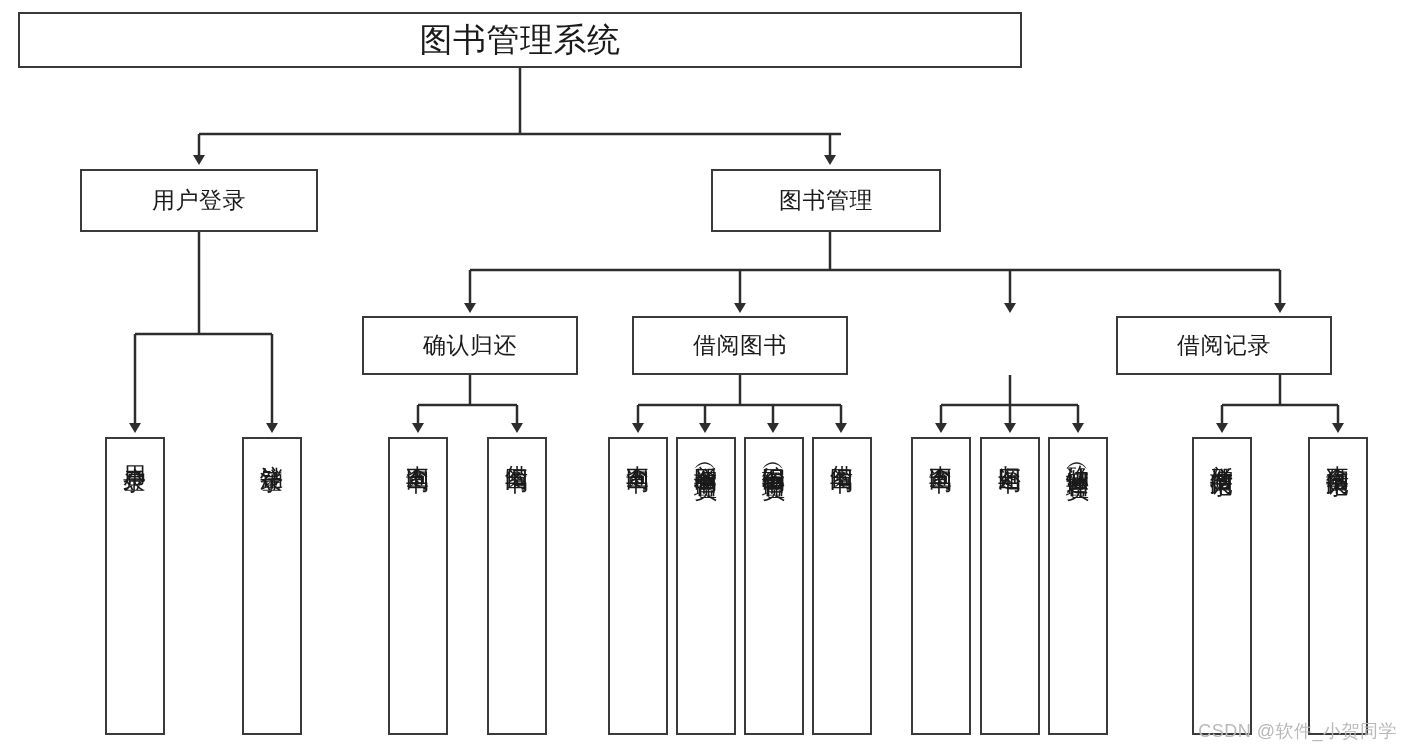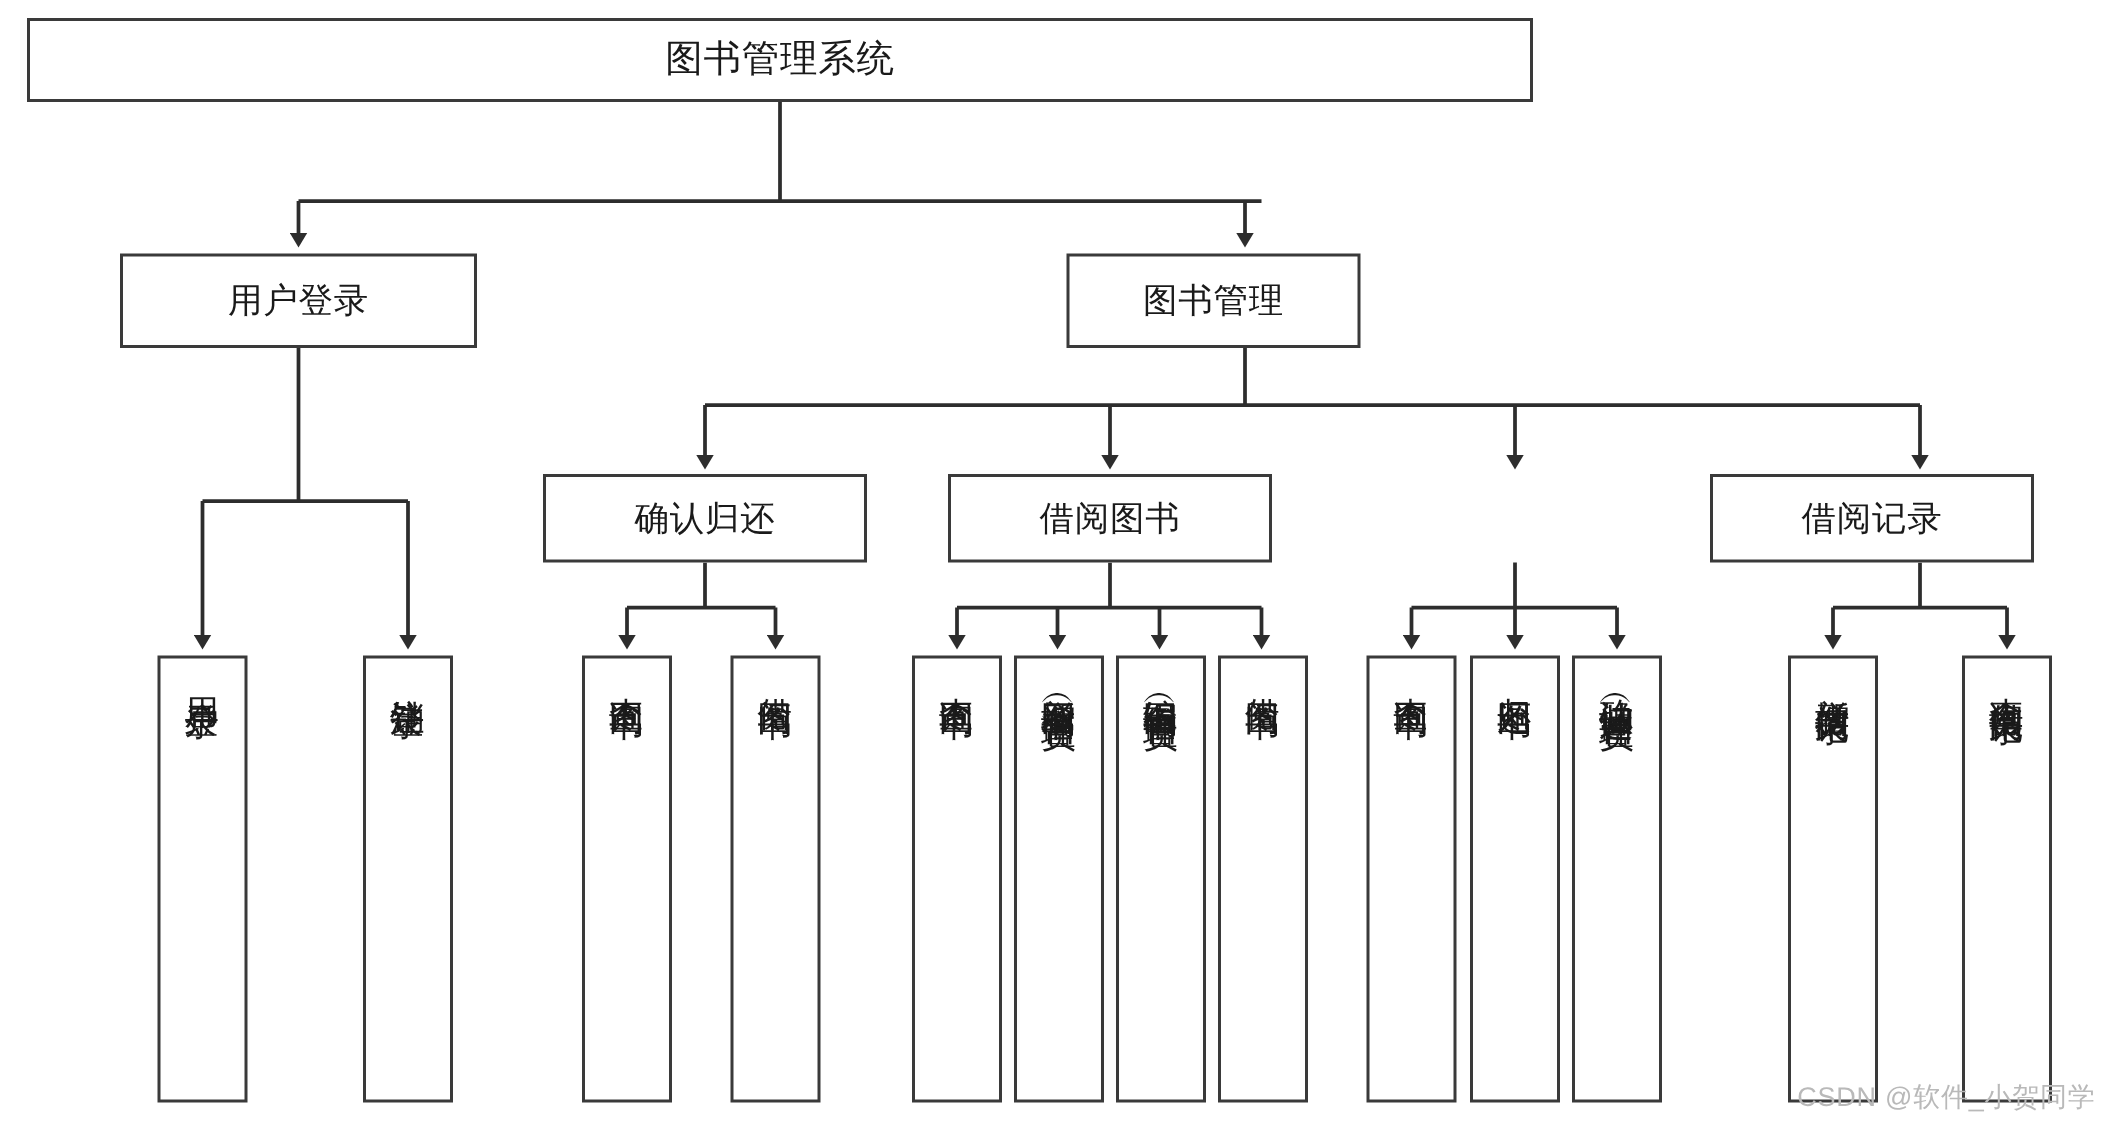--- a/index.html
+++ b/index.html
@@ -52,21 +52,21 @@
   }
   .node.vert .label {
     writing-mode: vertical-rl;
     text-orientation: upright;
     font-size: 23px;
     line-height: 1.05;
     letter-spacing: 2px;
     white-space: nowrap;
   }
   .node.root .label {
-    font-size: 25px;
+    font-size: 33px;
   }
   .watermark {
     position: absolute;
     right: 8px;
     bottom: 4px;
     font-size: 18px;
     color: #b9b9b9;
     white-space: nowrap;
     letter-spacing: 0.5px;
     margin-top: 36px;
@@ -127,31 +127,31 @@
     </g>
   </svg>
 
   <div class="node horiz root" style="left:18px; top:12px; width:1004px; height:56px;">
     <span class="label">图书管理系统</span>
   </div>
 
   <div class="node horiz" style="left:80px; top:169px; width:238px; height:63px;">
     <span class="label">用户登录</span>
   </div>
-  <div class="node horiz" style="left:711px; top:169px; width:196px; height:63px;">
+  <div class="node horiz" style="left:711px; top:169px; width:230px; height:63px;">
     <span class="label">图书管理</span>
   </div>
 
   <div class="node horiz" style="left:362px; top:316px; width:216px; height:59px;">
     <span class="label">确认归还</span>
   </div>
   <div class="node horiz" style="left:632px; top:316px; width:216px; height:59px;">
     <span class="label">借阅图书</span>
   </div>
-  <div class="node horiz" style="left:1140px; top:316px; width:216px; height:59px;">
+  <div class="node horiz" style="left:1116px; top:316px; width:216px; height:59px;">
     <span class="label">借阅记录</span>
   </div>
 
   <div class="node vert" style="left:105px; top:437px; width:60px; height:298px;">
     <span class="label">用户登录</span>
   </div>
   <div class="node vert" style="left:242px; top:437px; width:60px; height:298px;">
     <span class="label">注销登录</span>
   </div>
 

